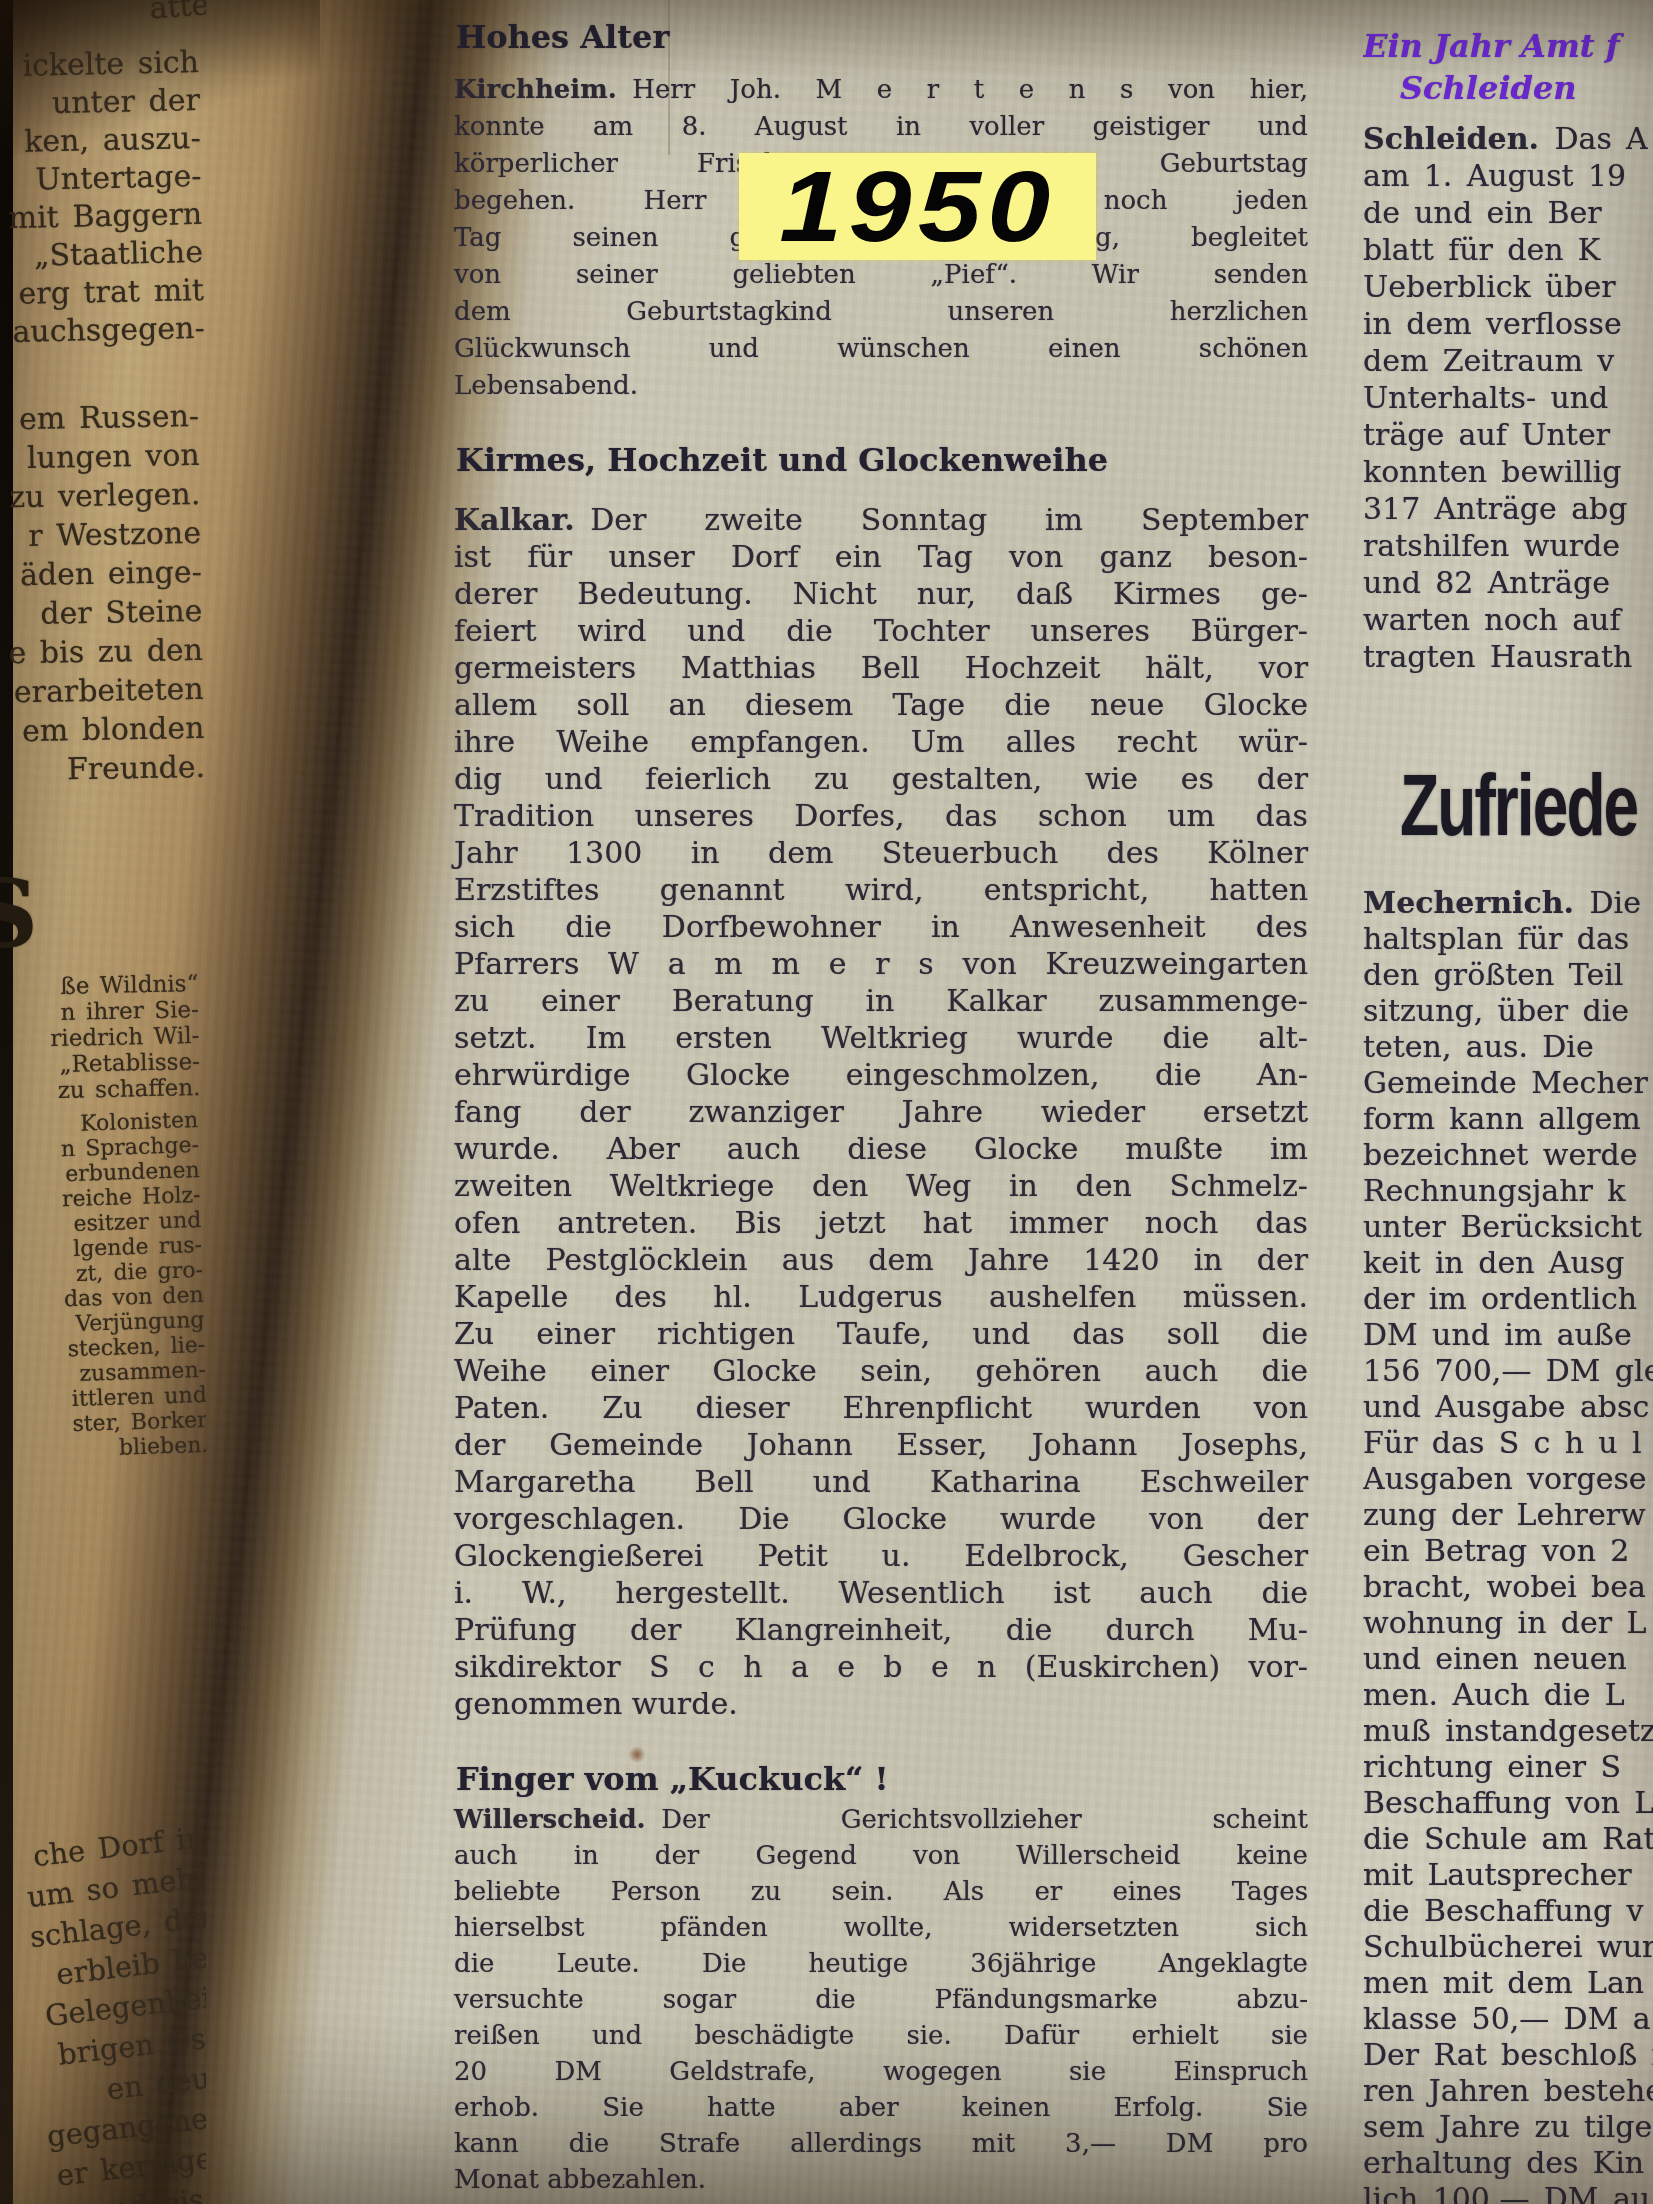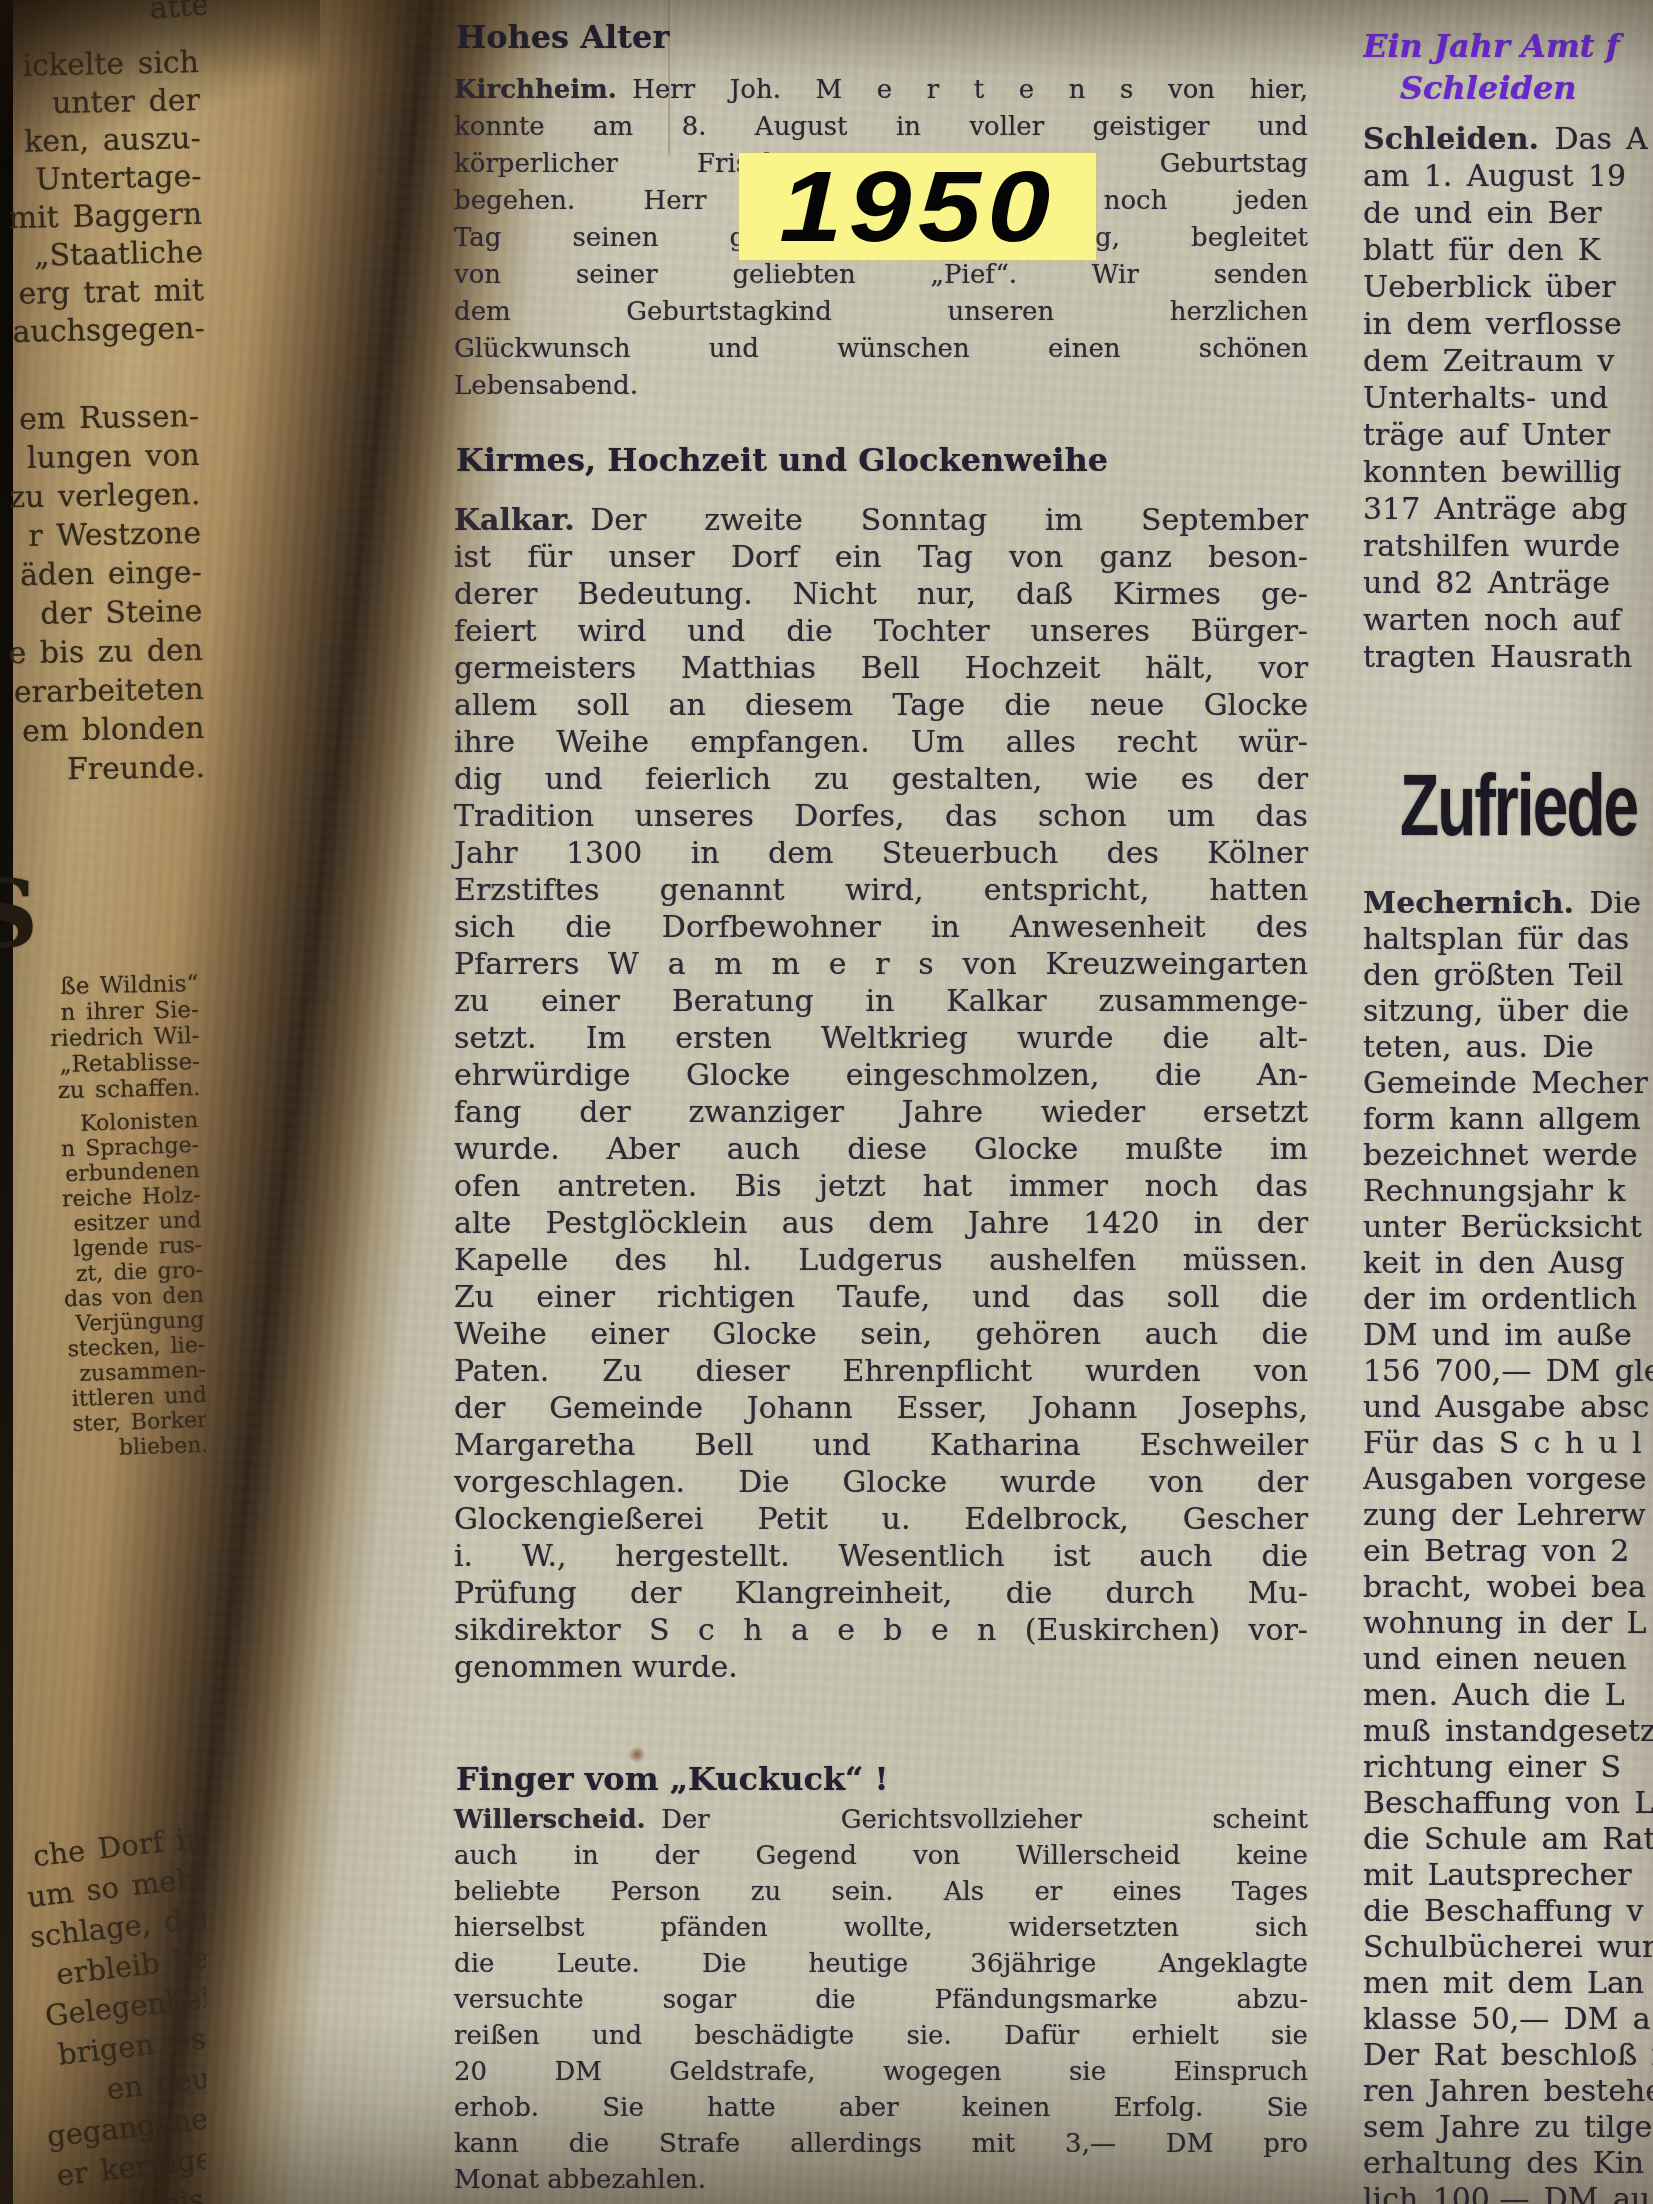--- a/index.html
+++ b/index.html
@@ -178,20 +178,21 @@
           <div class="line">Tradition unseres Dorfes, das schon um das</div>
           <div class="line">Jahr 1300 in dem Steuerbuch des Kölner</div>
           <div class="line">Erzstiftes genannt wird, entspricht, hatten</div>
           <div class="line">sich die Dorfbewohner in Anwesenheit des</div>
           <div class="line">Pfarrers W a m m e r s von Kreuzweingarten</div>
           <div class="line">zu einer Beratung in Kalkar zusammenge-</div>
           <div class="line">setzt. Im ersten Weltkrieg wurde die alt-</div>
           <div class="line">ehrwürdige Glocke eingeschmolzen, die An-</div>
           <div class="line">fang der zwanziger Jahre wieder ersetzt</div>
           <div class="line">wurde. Aber auch diese Glocke mußte im</div>
+          <div class="line">zweiten Weltkriege den Weg in den Schmelz-</div>
           <div class="line">ofen antreten. Bis jetzt hat immer noch das</div>
           <div class="line">alte Pestglöcklein aus dem Jahre 1420 in der</div>
           <div class="line">Kapelle des hl. Ludgerus aushelfen müssen.</div>
           <div class="line">Zu einer richtigen Taufe, und das soll die</div>
           <div class="line">Weihe einer Glocke sein, gehören auch die</div>
           <div class="line">Paten. Zu dieser Ehrenpflicht wurden von</div>
           <div class="line">der Gemeinde Johann Esser, Johann Josephs,</div>
           <div class="line">Margaretha Bell und Katharina Eschweiler</div>
           <div class="line">vorgeschlagen.  Die Glocke wurde von der</div>
           <div class="line">Glockengießerei Petit u. Edelbrock, Gescher</div>

